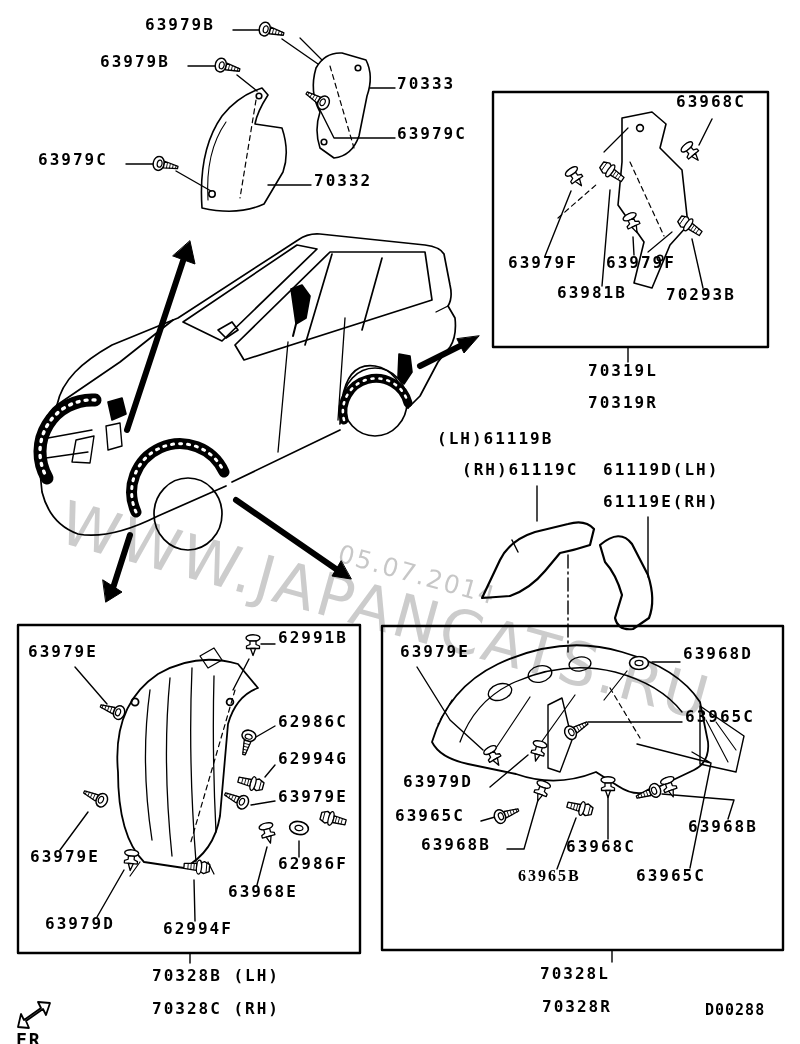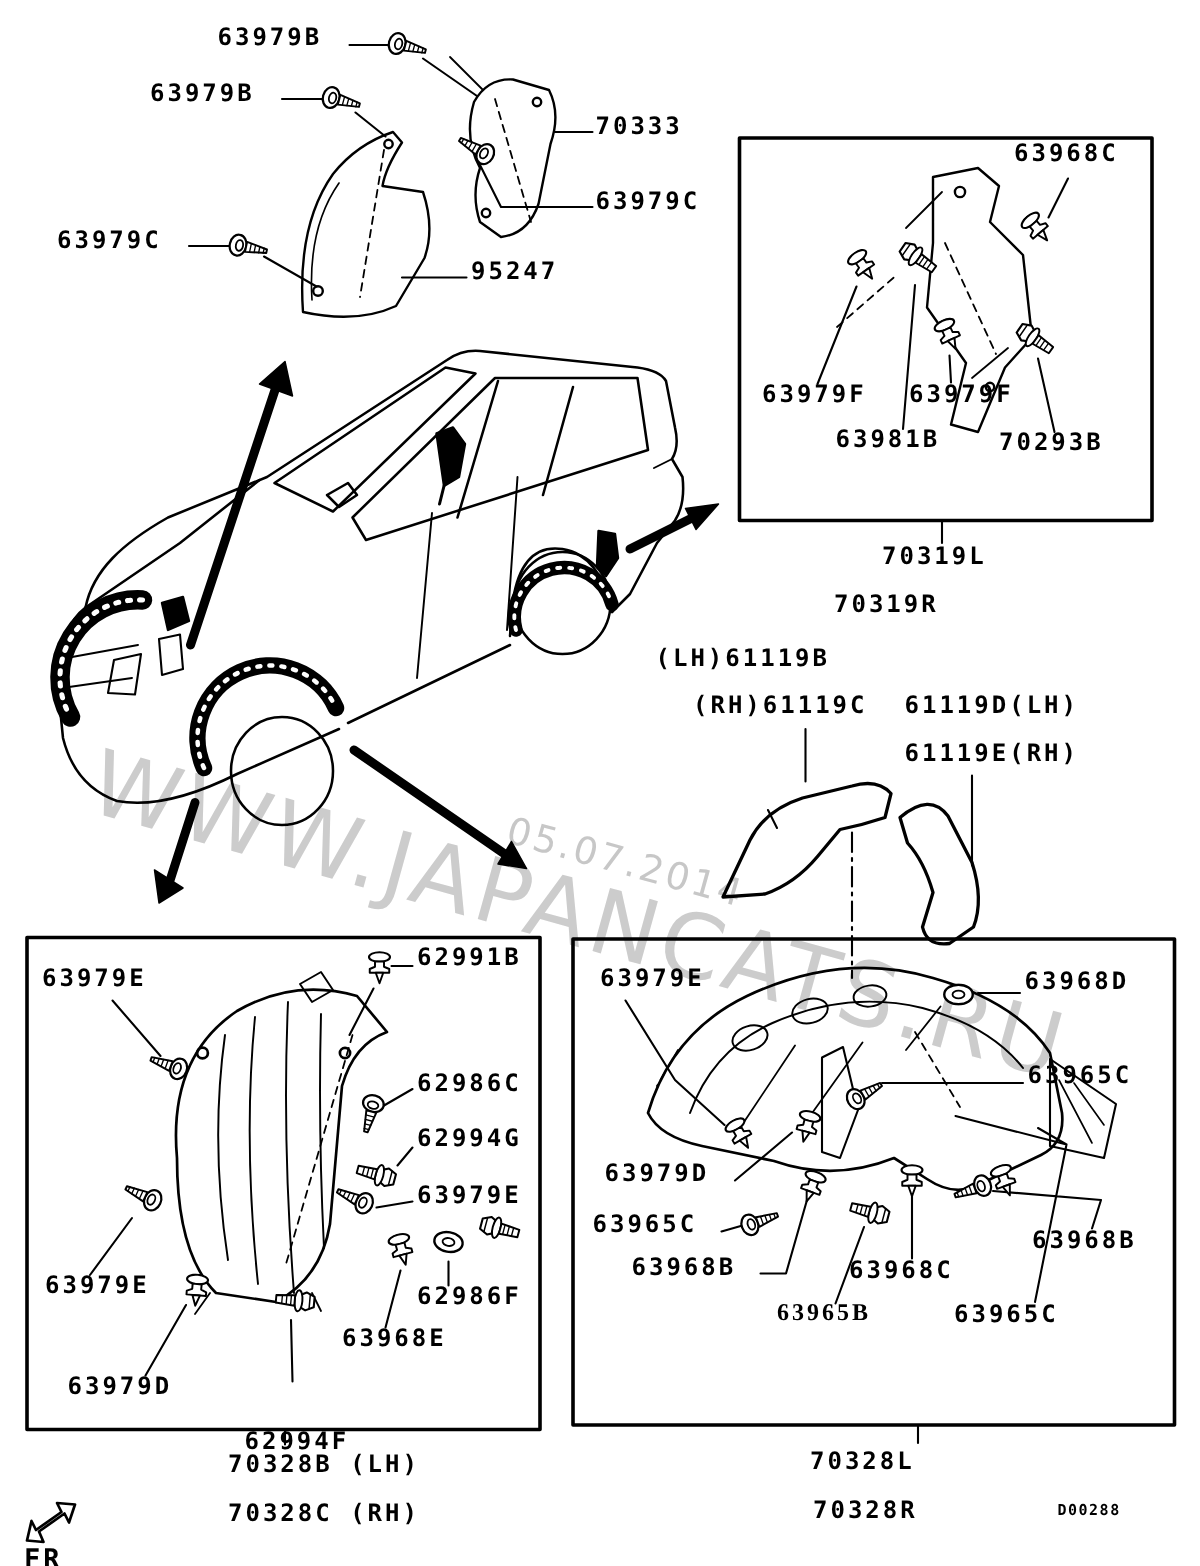--- a/index.html
+++ b/index.html
@@ -278,52 +278,52 @@
       <path d="M18,1027 L29,1028 L26,1021 L43,1009 L46,1015 L50,1003 L38,1002 L41,1008 L24,1020 L21,1014 Z"></path>
     </g>
   </svg>
 
   <div id="labels">
       <span class="lbl" style="left: 145px; top: 17px;">63979B</span>
       <span class="lbl" style="left: 100px; top: 54px;">63979B</span>
       <span class="lbl" style="left: 397px; top: 76px;">70333</span>
       <span class="lbl" style="left: 397px; top: 126px;">63979C</span>
       <span class="lbl" style="left: 38px; top: 152px;">63979C</span>
-      <span class="lbl" style="left: 314px; top: 173px;">95247</span>
+      <span class="lbl" style="left: 314px; top: 173px;">70332</span>
       <span class="lbl" style="left: 676px; top: 94px;">63968C</span>
       <span class="lbl" style="left: 508px; top: 255px;">63979F</span>
       <span class="lbl" style="left: 606px; top: 255px;">63979F</span>
       <span class="lbl" style="left: 557px; top: 285px;">63981B</span>
       <span class="lbl" style="left: 666px; top: 287px;">70293B</span>
       <span class="lbl" style="left: 588px; top: 363px;">70319L</span>
-      <span class="lbl" style="left: 556px; top: 395px;">70319R</span>
+      <span class="lbl" style="left: 588px; top: 395px;">70319R</span>
       <span class="lbl" style="left: 437px; top: 431px;">(LH)61119B</span>
       <span class="lbl" style="left: 462px; top: 462px;">(RH)61119C</span>
       <span class="lbl" style="left: 603px; top: 462px;">61119D(LH)</span>
       <span class="lbl" style="left: 603px; top: 494px;">61119E(RH)</span>
       <span class="lbl" style="left: 28px; top: 644px;">63979E</span>
       <span class="lbl" style="left: 278px; top: 630px;">62991B</span>
       <span class="lbl" style="left: 278px; top: 714px;">62986C</span>
       <span class="lbl" style="left: 278px; top: 751px;">62994G</span>
       <span class="lbl" style="left: 278px; top: 789px;">63979E</span>
       <span class="lbl" style="left: 30px; top: 849px;">63979E</span>
       <span class="lbl" style="left: 278px; top: 856px;">62986F</span>
       <span class="lbl" style="left: 228px; top: 884px;">63968E</span>
       <span class="lbl" style="left: 45px; top: 916px;">63979D</span>
-      <span class="lbl" style="left: 163px; top: 921px; margin-top: 32px;">62994F</span>
+      <span class="lbl" style="left: 163px; top: 921px;">62994F</span>
       <span class="lbl" style="left: 152px; top: 968px;">70328B (LH)</span>
       <span class="lbl" style="left: 152px; top: 1001px;">70328C (RH)</span>
       <span class="lbl" style="left: 400px; top: 644px;">63979E</span>
       <span class="lbl" style="left: 683px; top: 646px;">63968D</span>
       <span class="lbl" style="left: 685px; top: 709px;">63965C</span>
       <span class="lbl" style="left: 403px; top: 774px;">63979D</span>
       <span class="lbl" style="left: 395px; top: 808px;">63965C</span>
       <span class="lbl" style="left: 421px; top: 837px;">63968B</span>
       <span class="lbl" style="left: 566px; top: 839px;">63968C</span>
       <span class="lbl" style="left: 688px; top: 819px;">63968B</span>
       <span class="lbl" style="left: 518px; top: 868px; font-family: Liberation Serif, serif;">63965B</span>
       <span class="lbl" style="left: 636px; top: 868px;">63965C</span>
       <span class="lbl" style="left: 540px; top: 966px; text-align: right;">70328L</span>
       <span class="lbl" style="left: 542px; top: 999px;">70328R</span>
       <span class="lbl" style="left: 16px; top: 1031px; font-size: 18px;">FR</span>
-      <span class="lbl" style="left: 705px; top: 1003px; font-size: 10px; letter-spacing: 1px;">D00288</span>
+      <span class="lbl" style="left: 705px; top: 1003px; font-size: 15px; letter-spacing: 1px;">D00288</span>
     </div>
 </div>
 
 </body></html>

